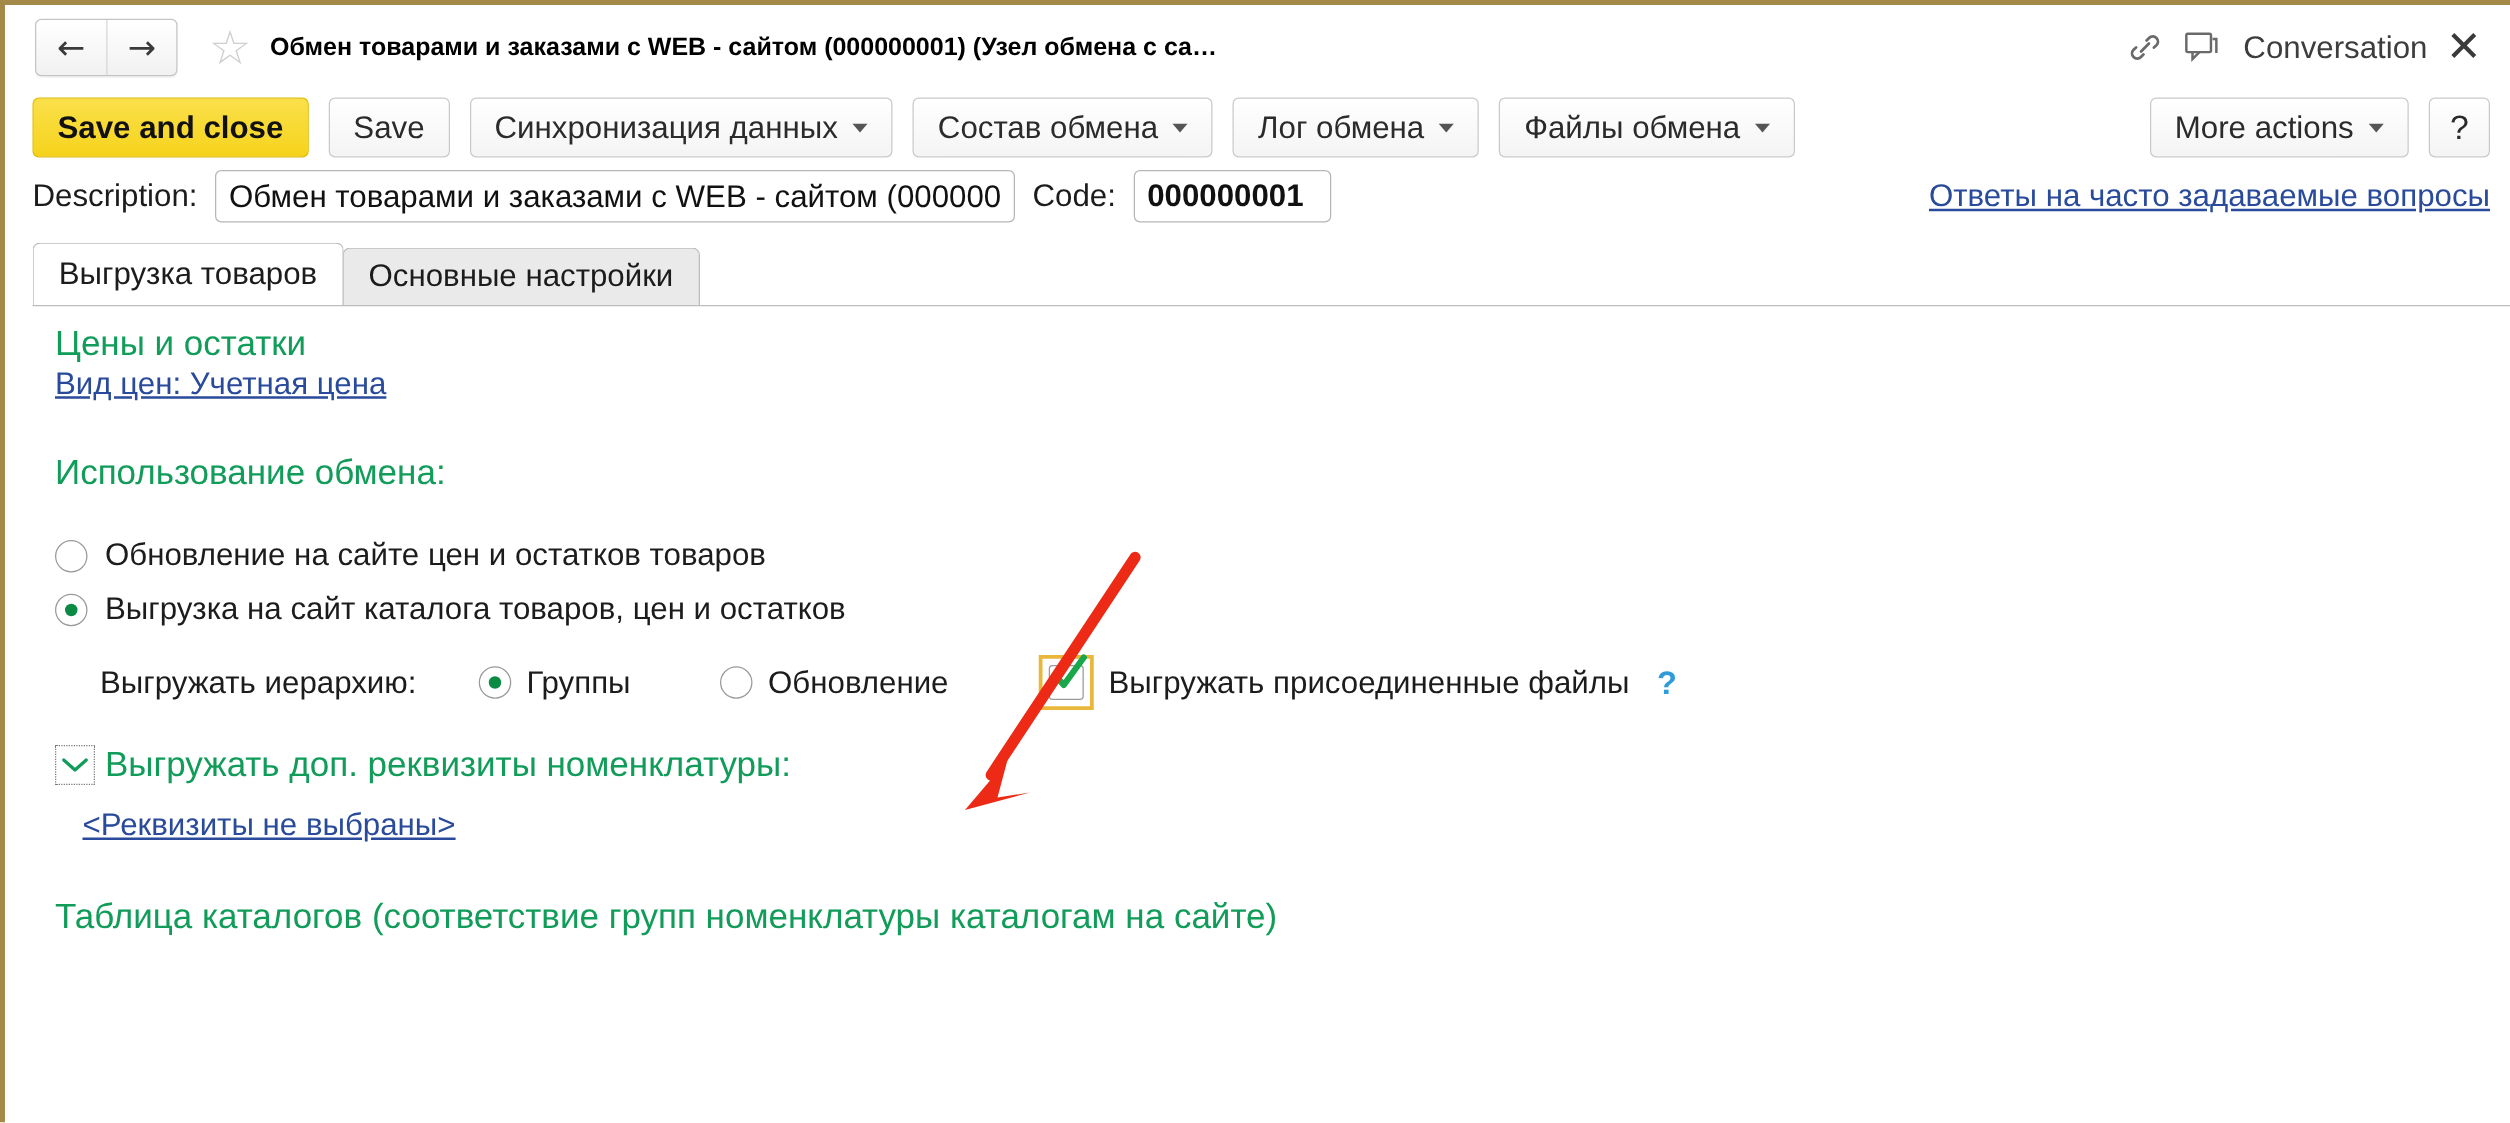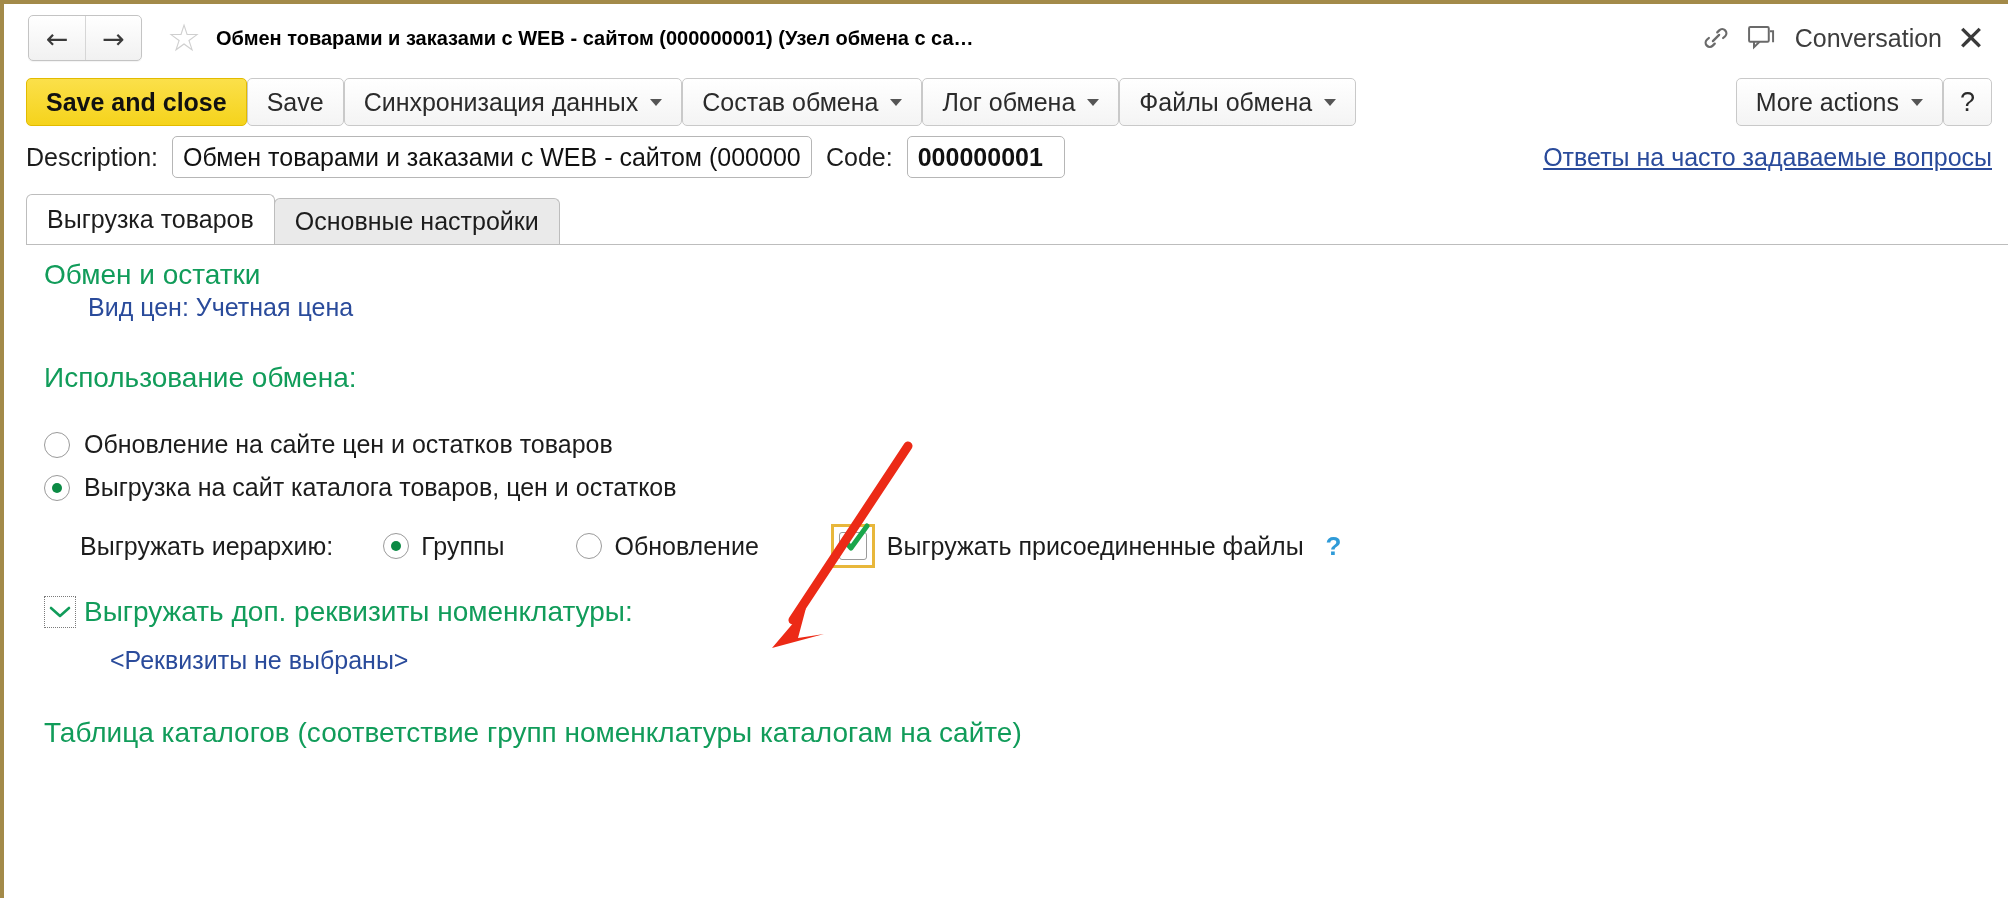--- a/index.html
+++ b/index.html
@@ -96,20 +96,21 @@
     display: flex; align-items: center; justify-content: center;
     font-size: 34px; color: #3a3a3a; cursor: pointer;
     font-family: "DejaVu Sans", sans-serif;
   }
 
   
   .cmdbar {
     display: flex;
     align-items: center;
     padding: 6px 16px 6px 22px;
+    gap: 16px;
   }
   .btn {
     height: 48px;
     border: 1px solid #c9c9c9;
     border-radius: 5px;
     background: linear-gradient(#ffffff, #f4f4f4);
     font-size: 25px;
     color: #2b2b2b;
     padding: 0 19px;
     display: flex;
@@ -211,23 +212,23 @@
     color: #119c5a;
     font-size: 28px;
     margin: 0 0 6px 0;
     white-space: nowrap;
   }
   .grouphdr.tight { margin-bottom: 2px; }
 
   .greenlink, .bluelink {
     font-size: 25px;
     color: #2a4b9b;
+    text-decoration: underline;
     cursor: pointer;
     display: inline-block;
-    margin-left: 44px;
   }
   .spacer-40 { height: 40px; }
   .spacer-16 { height: 16px; }
 
   
   .radio-row {
     display: flex;
     align-items: center;
     gap: 14px;
     margin: 14px 0;
@@ -393,21 +394,21 @@
     <span class="faqlink">Ответы на часто задаваемые вопросы</span>
   </div>
 
   <div class="tabstrip">
     <div class="tab active">Выгрузка товаров</div>
     <div class="tab">Основные настройки</div>
   </div>
 
   <div class="tabbody">
 
-    <div class="grouphdr tight">Обмен и остатки</div>
+    <div class="grouphdr tight">Цены и остатки</div>
     <span class="bluelink">Вид цен: Учетная цена</span>
 
     <div class="spacer-40"></div>
 
     <div class="grouphdr">Использование обмена:</div>
 
     <div class="spacer-16"></div>
 
     <div class="radio-row">
       <span class="radio"></span>

